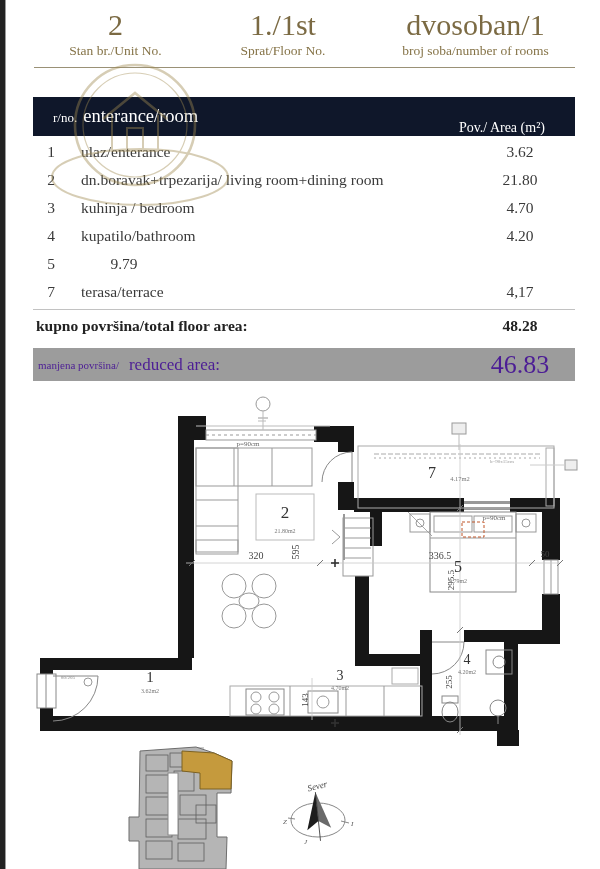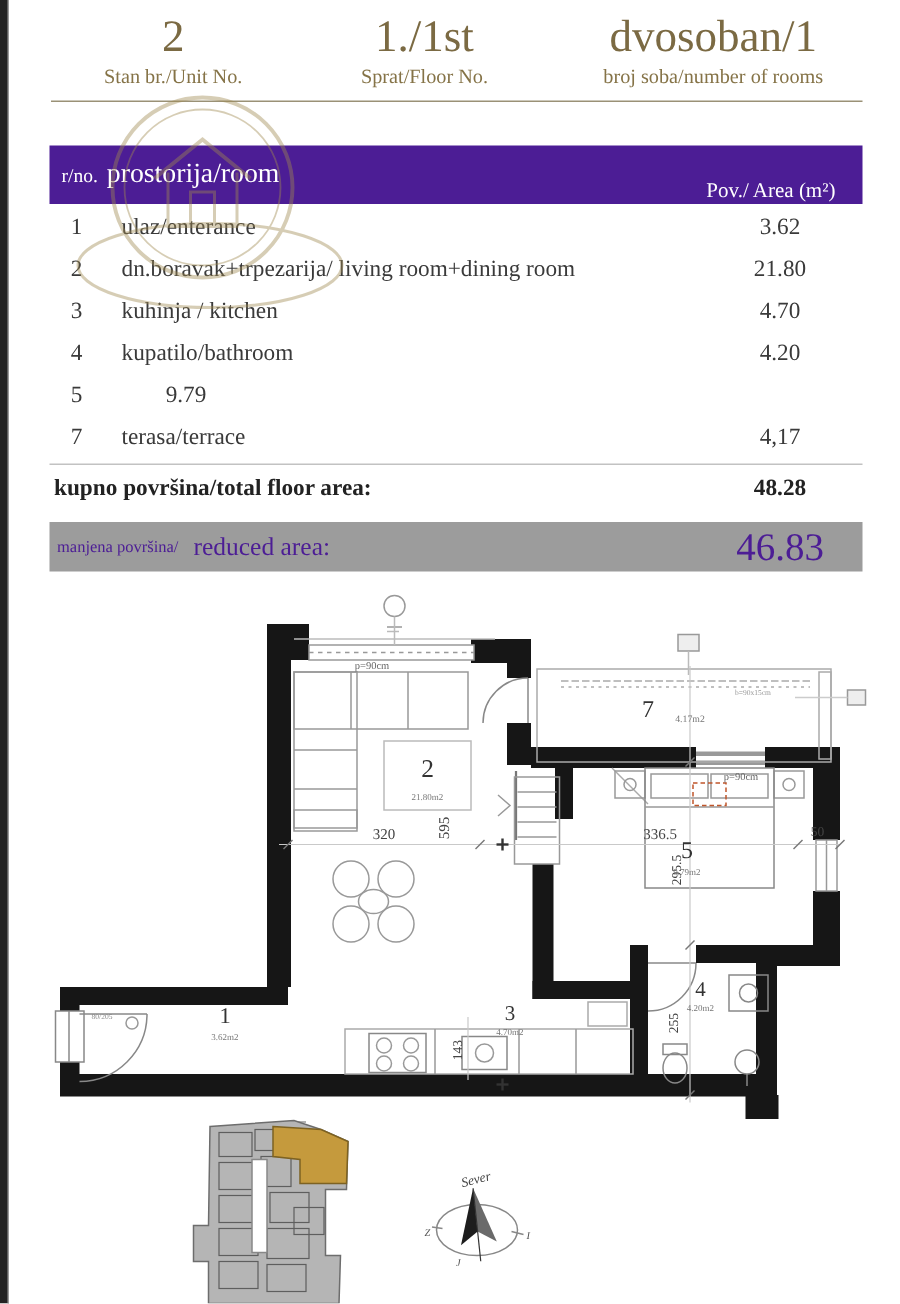--- a/index.html
+++ b/index.html
@@ -11,22 +11,22 @@
   
   .hdr{position:absolute;top:8px;left:28px;width:560px;display:flex;}
   .hdr .col{text-align:center;}
   .hdr .c1{width:175px;}
   .hdr .c2{width:160px;}
   .hdr .c3{width:225px;}
   .hdr .val{font-size:30px;color:#7b6a43;line-height:34px;}
   .hdr .lab{font-size:13.5px;color:#857347;margin-top:1px;}
   .hdr-line{position:absolute;top:67px;left:34px;width:541px;border-top:1.6px solid #9a9176;}
   
-  .thead{position:absolute;top:97px;left:33px;width:542px;height:39px;background:#4c1d95;color:#fff;
-         display:flex;align-items:center;justify-content:space-between;padding:4px;box-sizing:border-box;}
+  .thead{position:absolute;top:97px;left:33px;width:542px;height:39px;background:#0f172a;color:#fff;
+         display:flex;align-items:center;justify-content:space-between;padding:16px;box-sizing:border-box;}
   .thead .lft{display:flex;align-items:baseline;margin-left:4px;}
   .thead .no{font-size:13px;margin-right:6px;}
   .thead .rm{font-size:18.5px;}
   .thead .ar{font-size:14px;margin-right:14px;margin-top:22px;}
   .tbody{position:absolute;top:138px;left:33px;width:542px;color:#3a3a3a;}
   .trow{display:flex;align-items:center;padding:5px 0;font-size:15.5px;}
   .trow .no{width:36px;text-align:center;flex:none;}
   .trow .nm{flex:1;padding-right:14px;line-height:18px;margin-left:12px;}
   .trow .ar{width:110px;text-align:center;flex:none;}
   .tdiv{border-top:1px solid #c2c2c2;margin-top:3px;}
@@ -61,39 +61,39 @@
   <div class="col c3">
     <div class="val">dvosoban/1</div>
     <div class="lab">broj soba/number of rooms</div>
   </div>
 </div>
 <div class="hdr-line"></div>
 
 <div class="thead">
   <div class="lft">
     <span class="no">r/no.</span>
-    <span class="rm">prostorija/room</span>
+    <span class="rm">enterance/room</span>
   </div>
   <span class="ar">Pov./ Area (m²)</span>
 </div>
 
 <div class="tbody">
   <div class="trow">
     <span class="no">1</span>
     <span class="nm">ulaz/enterance</span>
     <span class="ar">3.62</span>
   </div>
   <div class="trow">
     <span class="no">2</span>
     <span class="nm">dn.boravak+trpezarija/ living room+dining room</span>
     <span class="ar">21.80</span>
   </div>
   <div class="trow">
     <span class="no">3</span>
-    <span class="nm">kuhinja / kitchen</span>
+    <span class="nm">kuhinja / bedroom</span>
     <span class="ar">4.70</span>
   </div>
   <div class="trow">
     <span class="no">4</span>
     <span class="nm">kupatilo/bathroom</span>
     <span class="ar">4.20</span>
   </div>
   <div class="trow">
     <span class="no">5</span>
     <span class="ar">9.79</span>

